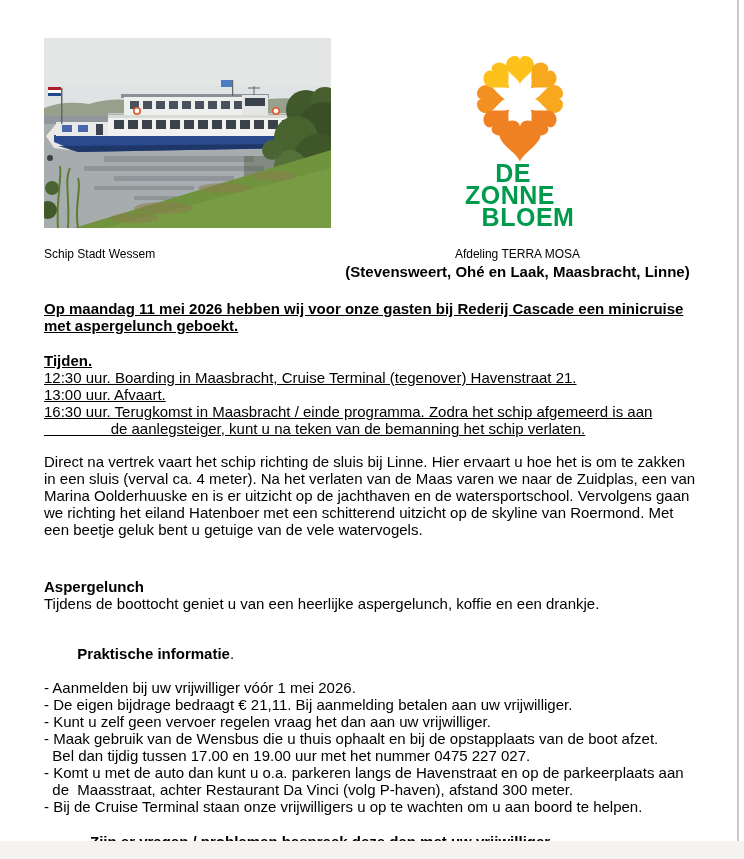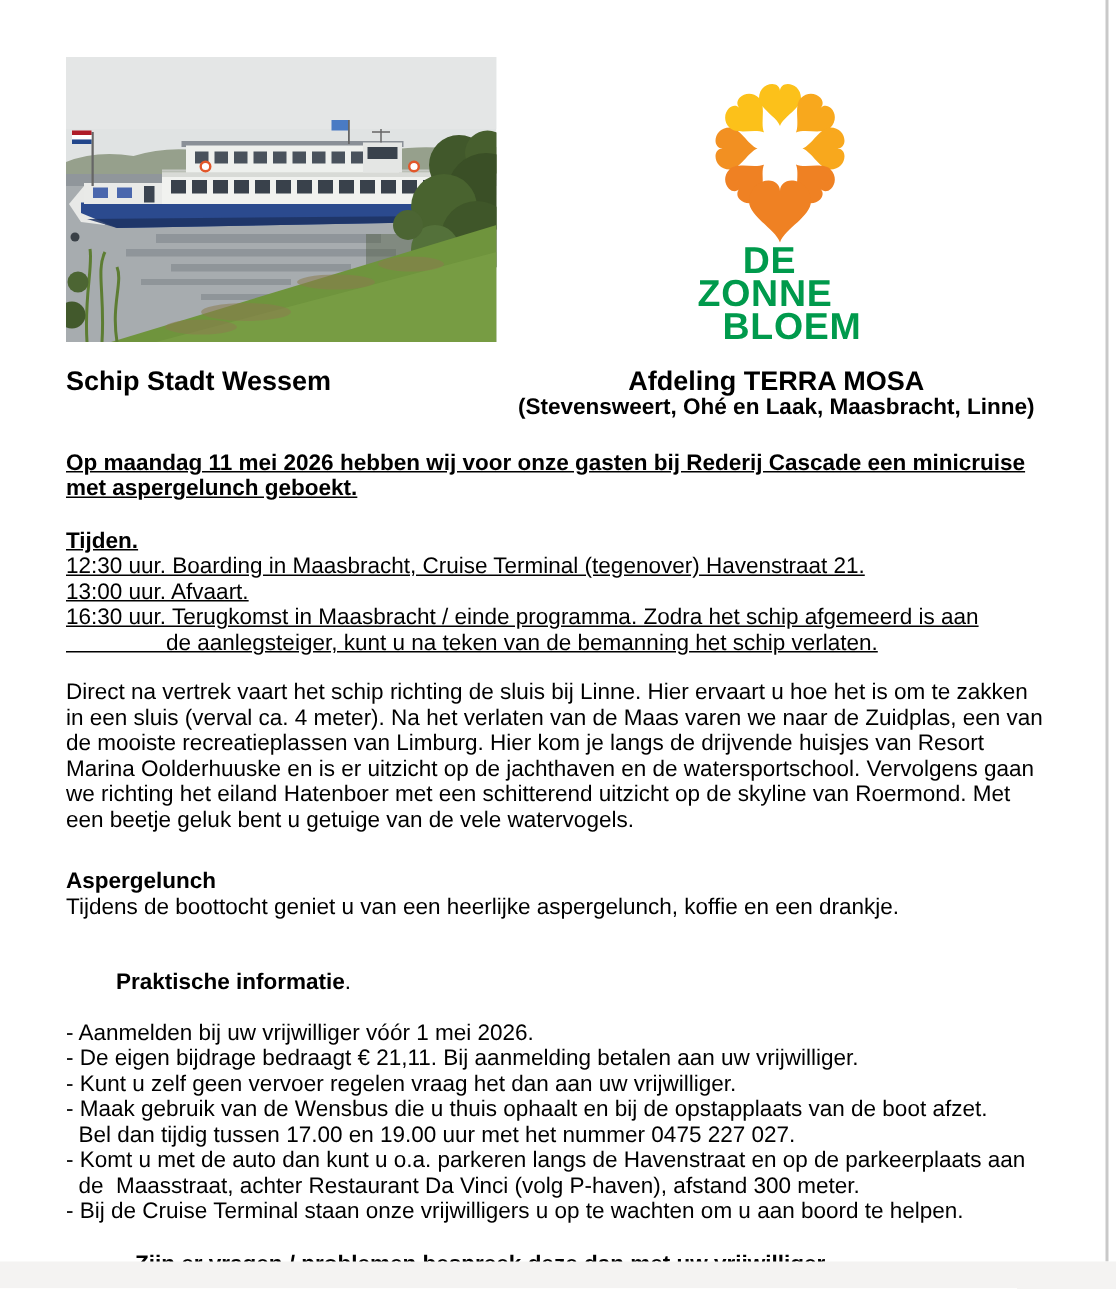--- a/index.html
+++ b/index.html
@@ -10,31 +10,31 @@
   html,body{margin:0;padding:0;background:#ffffff;}
   .page{position:relative;width:744px;height:859px;background:#fff;overflow:hidden;
         font-family:"Liberation Sans",sans-serif;color:var(--text);}
   .content{position:absolute;top:0;left:0;right:0;bottom:0;padding:38px 40px 0 44px;box-sizing:border-box;}
   .header{display:flex;}
   .col-left{flex:0 0 287px;width:287px;}
   .col-right{flex:1;text-align:center;}
   .media-box{height:190px;}
   .photo-svg{display:block;}
   .logo-svg{margin-top:14px;}
-  .caption{font-weight:bold;font-size:18px;line-height:17px;margin-top:18px;white-space:pre;}
+  .caption{font-weight:normal;font-size:12px;line-height:17px;margin-top:18px;white-space:pre;}
   .col-right .caption{margin-top:18px;}
   .caption-sub{font-weight:bold;font-size:15px;line-height:17px;white-space:pre;}
   .line{white-space:pre;font-size:15px;line-height:17px;}
   .heading{font-weight:bold;font-size:15px;line-height:17px;white-space:pre;}
   .heading .normal{font-weight:normal;}
   .intro{margin-top:20px;}
   .intro .line{font-weight:bold;text-decoration:underline;}
   .sec-tijden{margin-top:18px;text-decoration:underline;}
   .sec-cruise{margin-top:16px;}
-  .sec-asperge{margin-top:24px;}
+  .sec-asperge{margin-top:40px;}
   .sec-praktisch{margin-top:16px;}
   .closing-wrap{margin-top:18px;}
   .closing{display:inline-block;margin-left:46px;font-weight:bold;font-size:15px;line-height:17px;
            text-decoration:underline;text-decoration-thickness:1.5px;white-space:pre;}
   .h-yellow{fill:var(--heart-yellow);} .h-gold{fill:var(--heart-gold);}
   .h-orange{fill:var(--heart-orange);} .h-deep{fill:var(--heart-deep);}
   .logo-text{fill:var(--logo-green);font-family:"Liberation Sans",sans-serif;
              font-weight:bold;font-size:25px;letter-spacing:0.5px;}
   .edge-line{position:absolute;top:0;right:5px;width:2px;height:841px;background:var(--page-edge);}
   .gutter{position:absolute;left:0;right:0;bottom:0;height:18px;background:var(--gutter);}
@@ -187,21 +187,20 @@
           <div class="line">13:00 uur. Afvaart.</div>
           <div class="line">16:30 uur. Terugkomst in Maasbracht / einde programma. Zodra het schip afgemeerd is aan</div>
           <div class="line">                de aanlegsteiger, kunt u na teken van de bemanning het schip verlaten.</div>
         </div>
     </div>
 
     <div class="sec-cruise">
       <div>
           <div class="line">Direct na vertrek vaart het schip richting de sluis bij Linne. Hier ervaart u hoe het is om te zakken</div>
           <div class="line">in een sluis (verval ca. 4 meter). Na het verlaten van de Maas varen we naar de Zuidplas, een van</div>
-          <div class="line">de mooiste recreatieplassen van Limburg. Hier kom je langs de drijvende huisjes van Resort</div>
           <div class="line">Marina Oolderhuuske en is er uitzicht op de jachthaven en de watersportschool. Vervolgens gaan</div>
           <div class="line">we richting het eiland Hatenboer met een schitterend uitzicht op de skyline van Roermond. Met</div>
           <div class="line">een beetje geluk bent u getuige van de vele watervogels.</div>
         </div>
     </div>
 
     <div class="sec-asperge">
       <div class="heading">Aspergelunch</div>
       <div>
           <div class="line">Tijdens de boottocht geniet u van een heerlijke aspergelunch, koffie en een drankje.</div>

